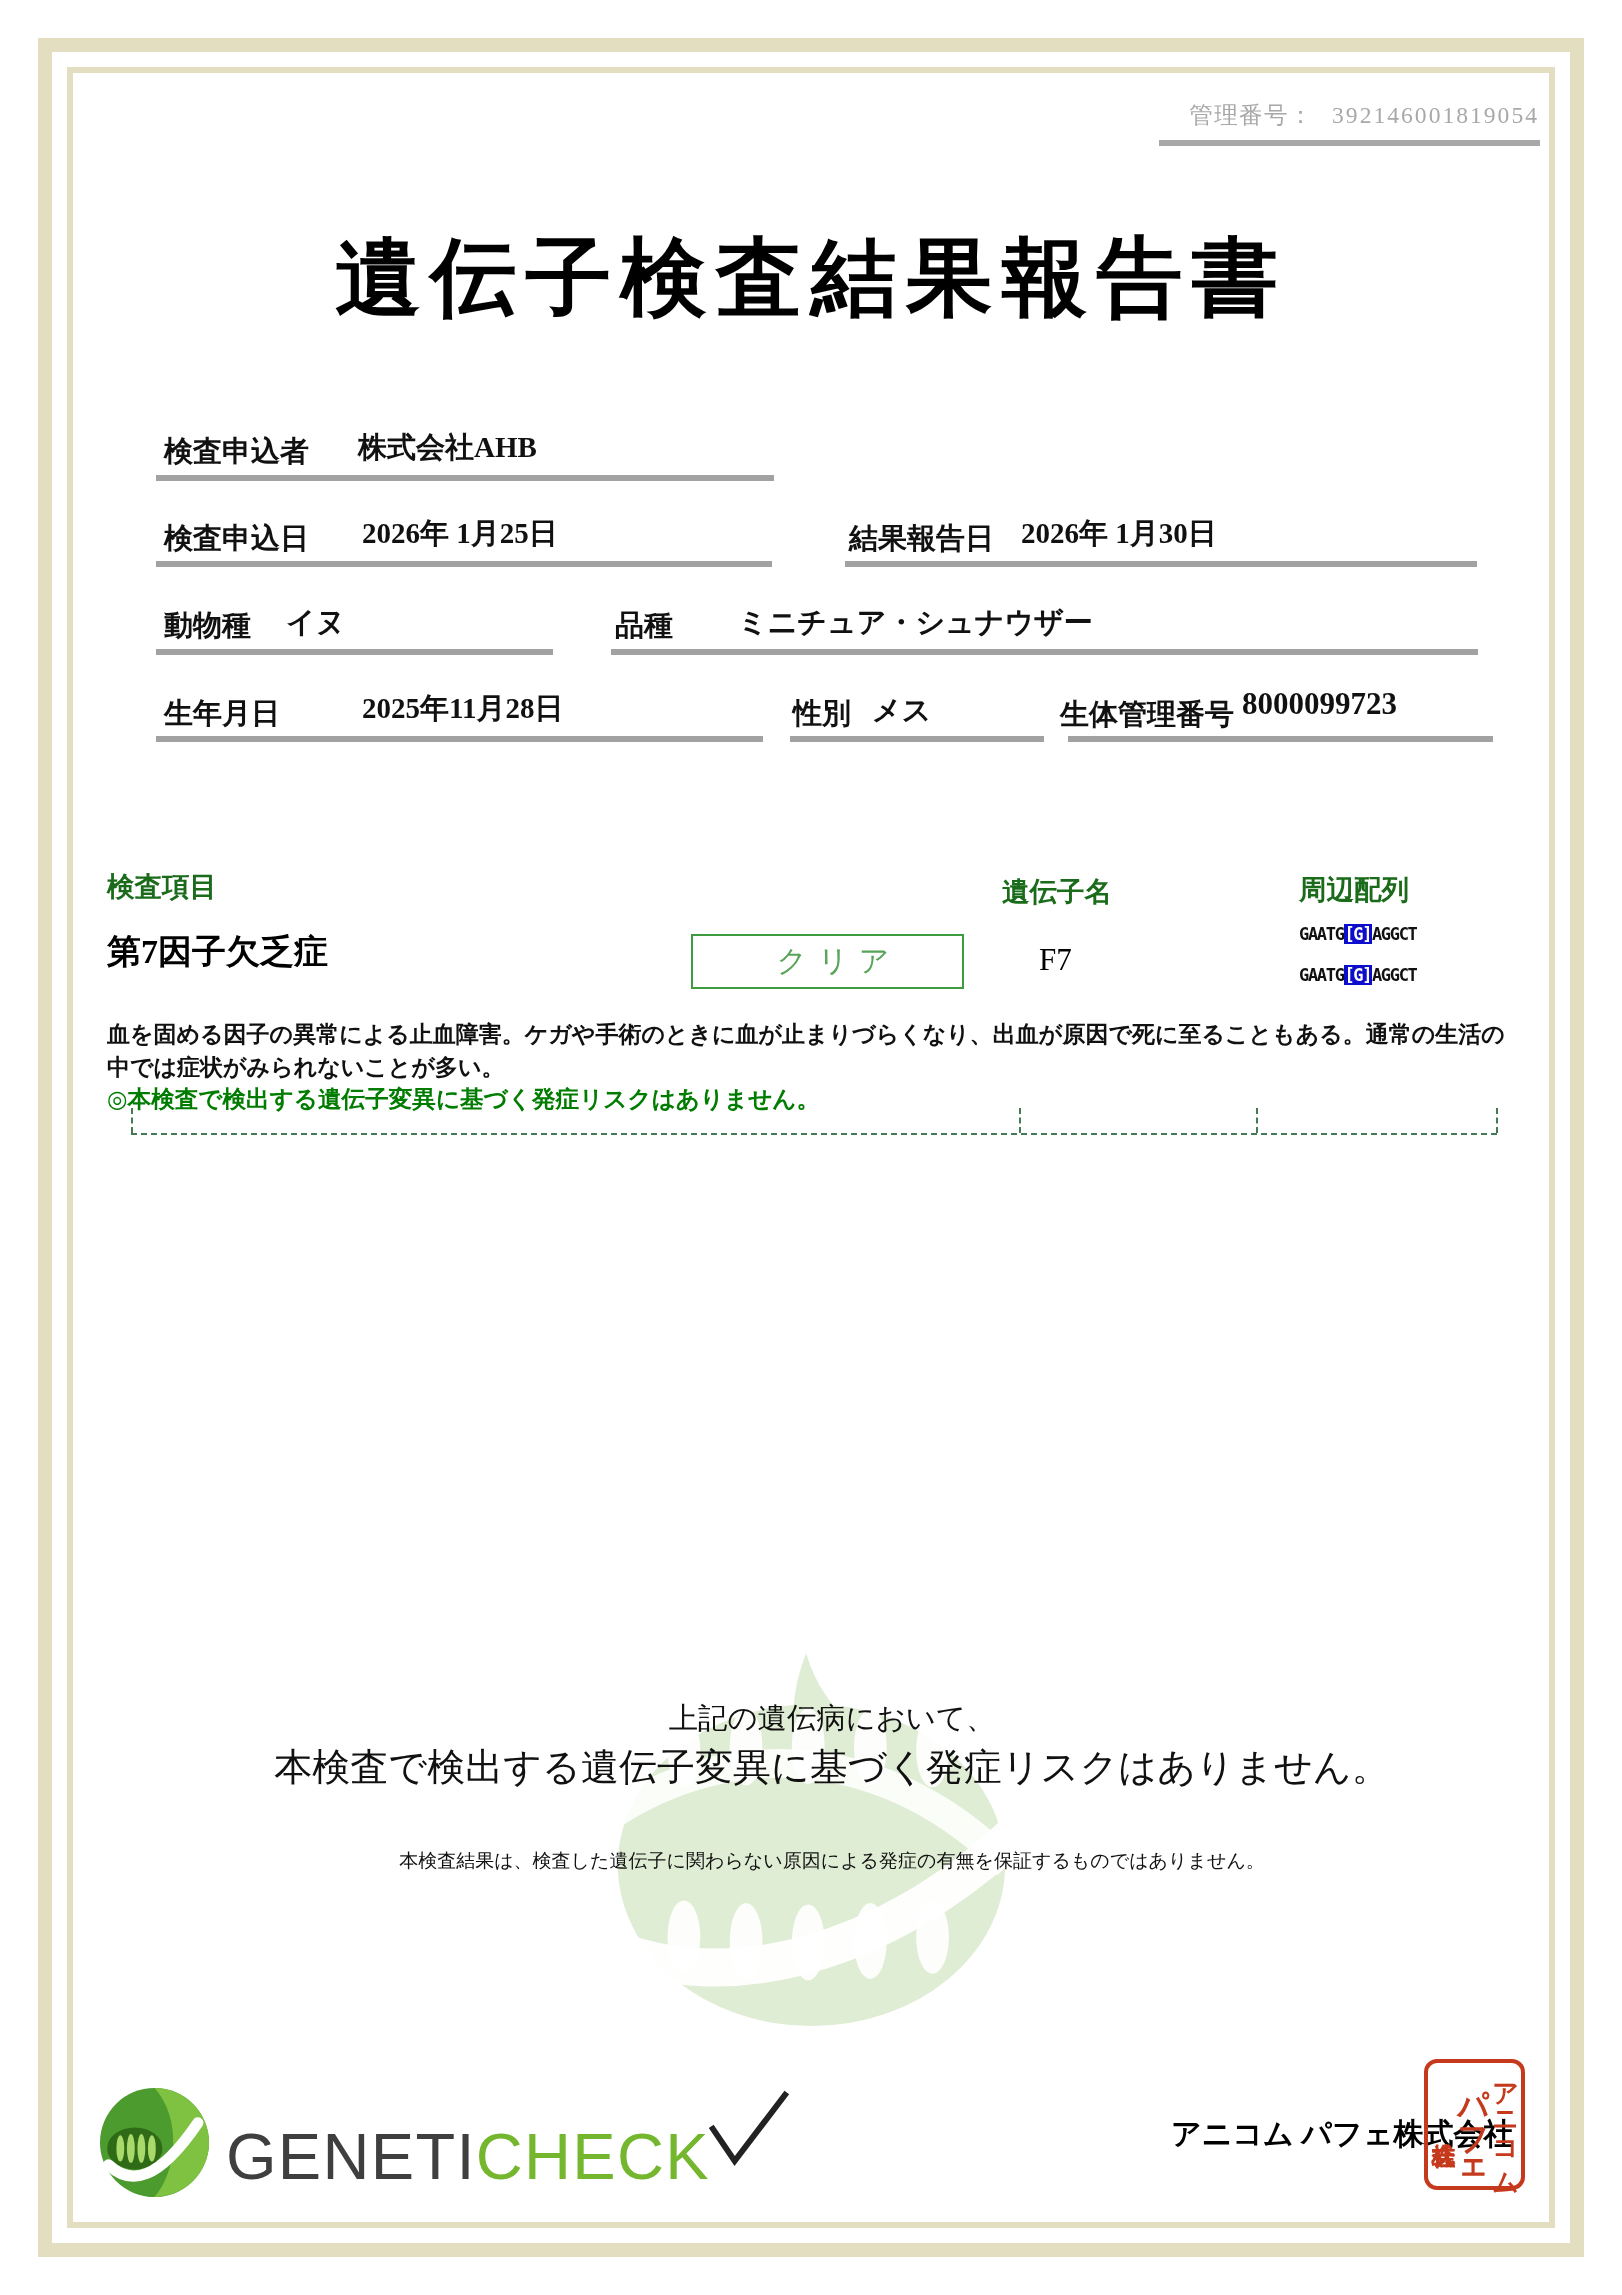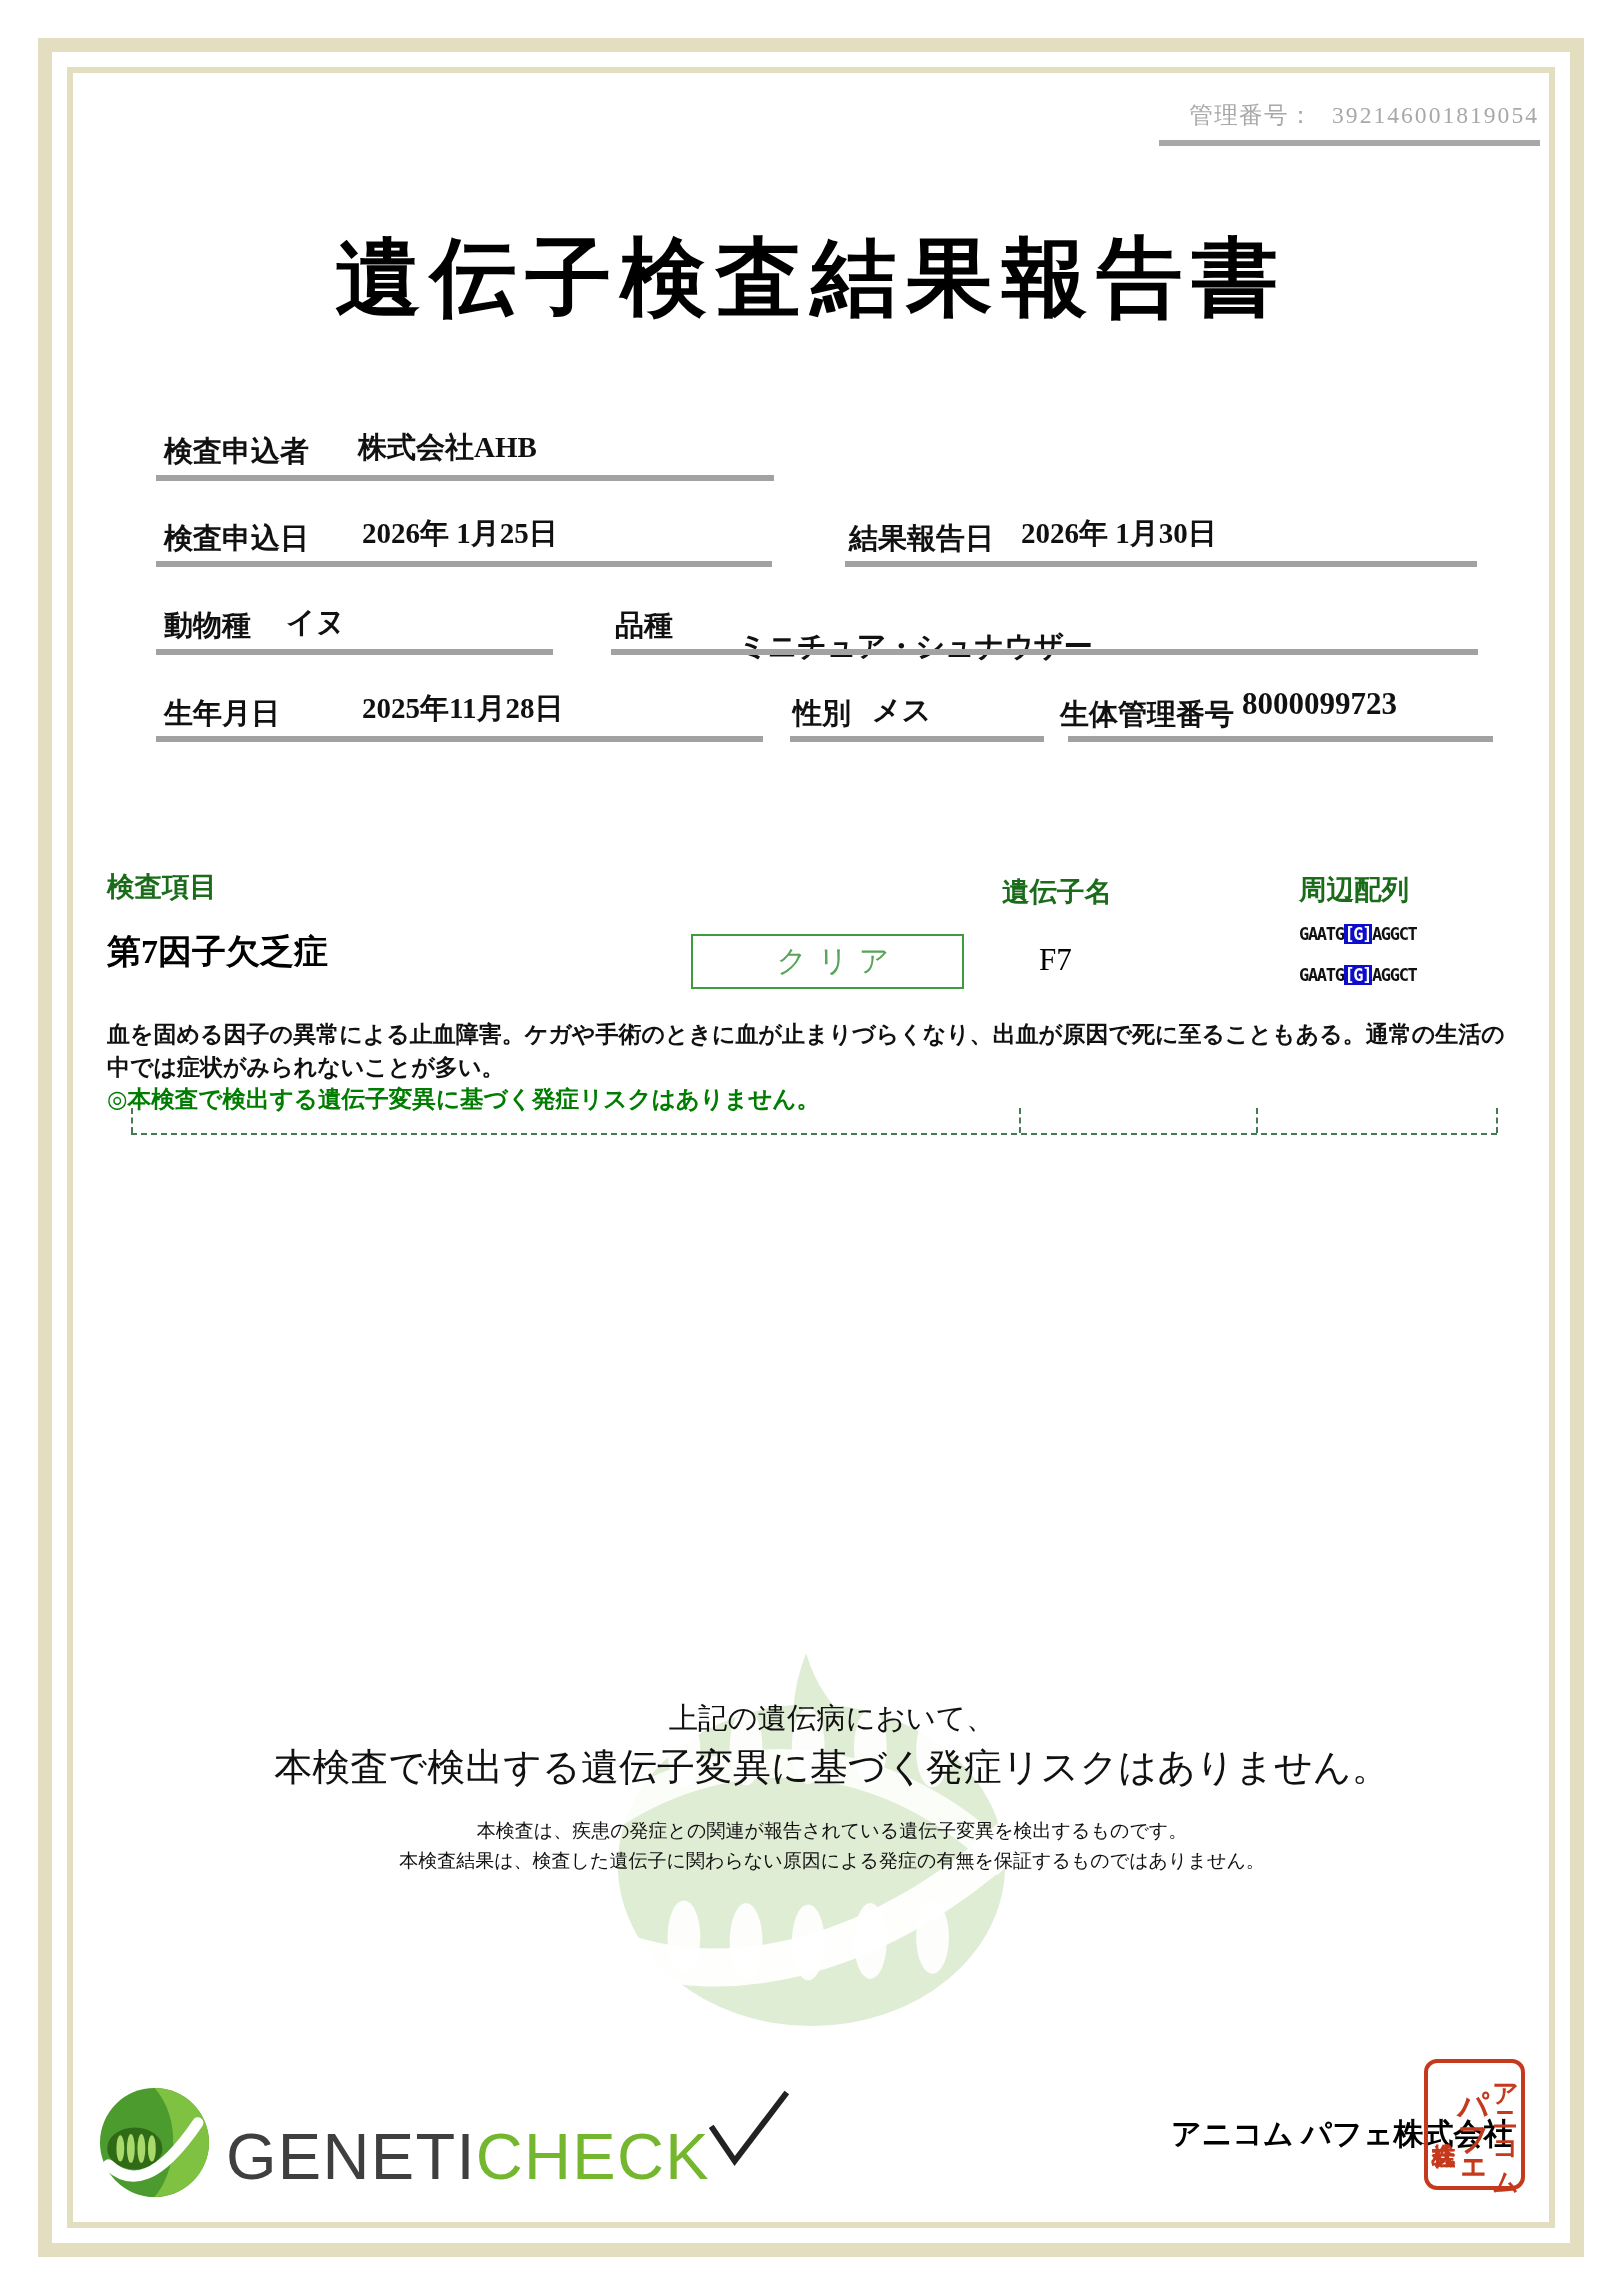--- a/index.html
+++ b/index.html
@@ -34,21 +34,21 @@
   #f-applydate-value{left:362px;top:514px;}
   #u-applydate{left:156px;top:561px;width:616px;}
   #f-reportdate-label{left:849px;top:519px;}
   #f-reportdate-value{left:1021px;top:514px;}
   #u-reportdate{left:845px;top:561px;width:632px;}
 
   #f-species-label{left:164px;top:606px;}
   #f-species-value{left:286px;top:603px;}
   #u-species{left:156px;top:649px;width:397px;}
   #f-breed-label{left:615px;top:606px;}
-  #f-breed-value{left:738px;top:603px;margin-top:24px;}
+  #f-breed-value{left:738px;top:603px;}
   #u-breed{left:611px;top:649px;width:867px;}
 
   #f-birth-label{left:164px;top:694px;}
   #f-birth-value{left:362px;top:689px;}
   #u-birth{left:156px;top:736px;width:607px;}
   #f-sex-label{left:793px;top:694px;}
   #f-sex-value{left:872px;top:691px;}
   #u-sex{left:790px;top:736px;width:254px;}
   #f-animalid-label{left:1060px;top:695px;}
   #f-animalid-value{left:1242px;top:686px;font-size:31px;}
@@ -198,21 +198,20 @@
       <ellipse cx="355" cy="448" rx="25" ry="58"></ellipse>
       <ellipse cx="450" cy="446" rx="25" ry="58"></ellipse>
       <ellipse cx="545" cy="440" rx="25" ry="56"></ellipse>
     </g>
     <path d="M50,455 C230,530 470,470 672,280" stroke="#ffffff" stroke-width="58" fill="none" opacity="0.95"></path>
     <path d="M60,250 C250,130 480,150 660,330" stroke="#ffffff" stroke-width="44" fill="none" opacity="0.85"></path>
   </svg>
 
   <div class="summary-line" id="sum-1">上記の遺伝病において、</div>
   <div class="summary-line" id="sum-2">本検査で検出する遺伝子変異に基づく発症リスクはありません。</div>
-  <div class="summary-line" id="note-1">本検査は、疾患の発症との関連が報告されている遺伝子変異を検出するものです。</div>
   <div class="summary-line" id="note-2">本検査結果は、検査した遺伝子に関わらない原因による発症の有無を保証するものではありません。</div>
 
   <svg class="logo-ball" width="113" height="113" viewBox="0 0 172 172">
     <circle cx="86" cy="86" r="83" fill="#4c9b2f"></circle>
     <path d="M86,3 A83,83 0 0 1 86,169 C120,130 128,50 86,3 Z" fill="#7fc140"></path>
     <ellipse cx="56" cy="95" rx="42" ry="32" fill="#2f6b16"></ellipse>
     <g fill="#a8d96a">
       <ellipse cx="34" cy="95" rx="6" ry="20"></ellipse>
       <ellipse cx="50" cy="95" rx="6" ry="22"></ellipse>
       <ellipse cx="66" cy="95" rx="6" ry="22"></ellipse>

